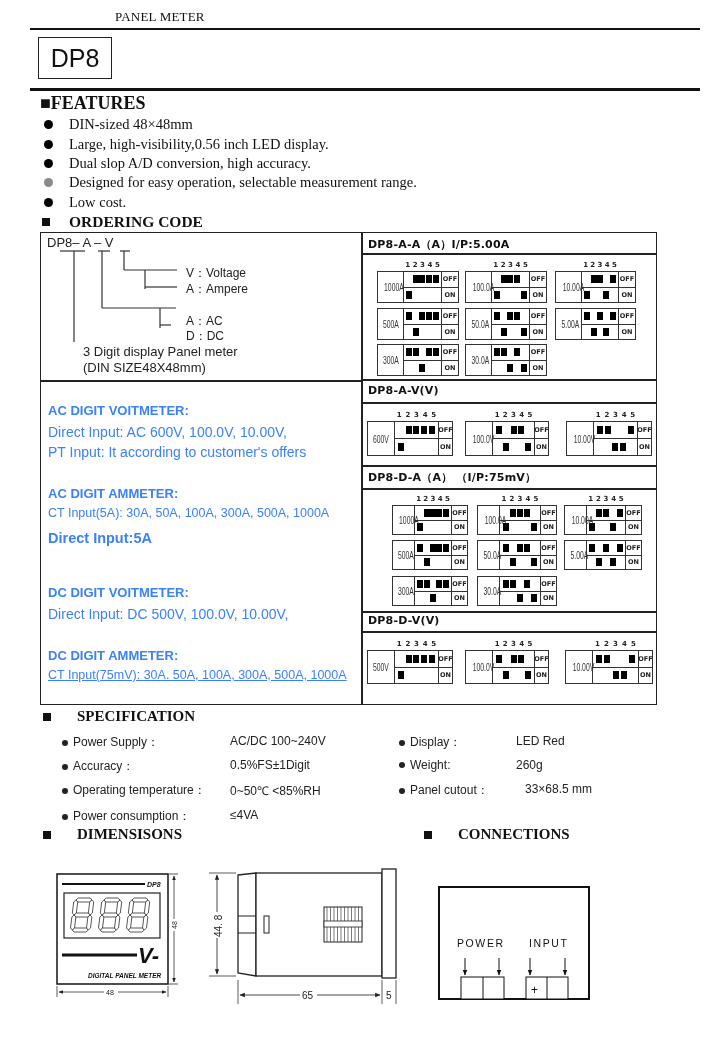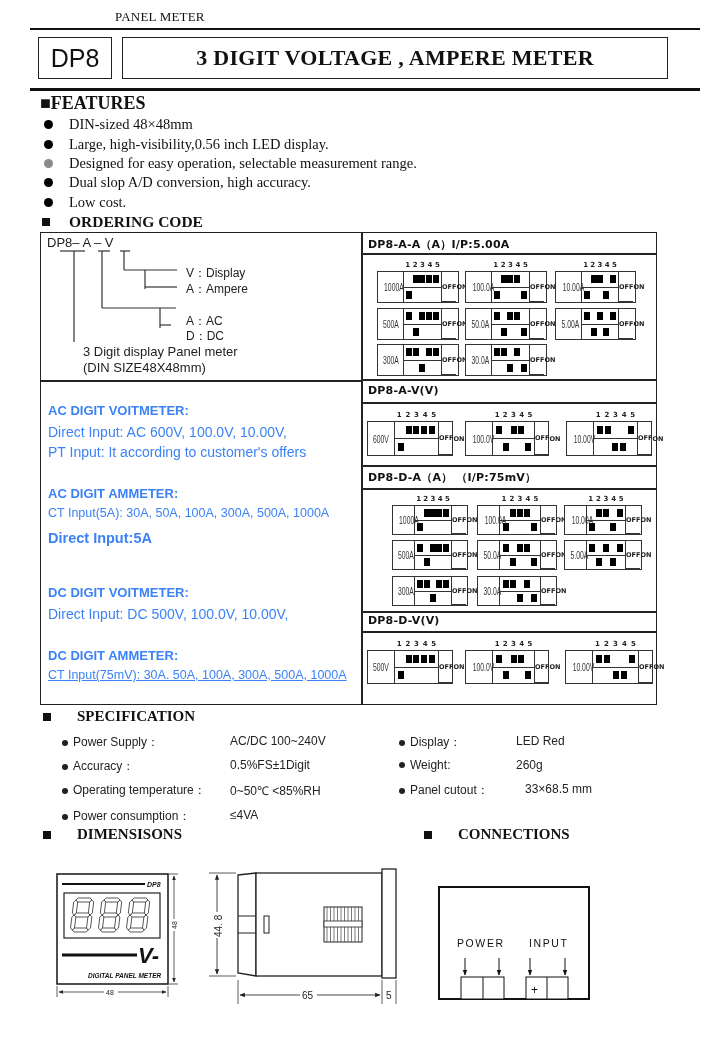--- a/index.html
+++ b/index.html
@@ -45,21 +45,21 @@
 
 
 .dip{position:absolute;display:flex;border:1.4px solid #333;box-sizing:border-box;background:#fff;}
 .dip-label{display:flex;align-items:center;border-right:1.2px solid #333;flex:none;overflow:visible;}
 .dip-label span{display:inline-block;font-family:"Liberation Sans",sans-serif;font-size:11px;transform:scaleX(.62);color:#333;white-space:nowrap;}
 .dip-bank{flex:1;display:flex;flex-direction:column;border-right:1.2px solid #333;}
 .dip-row{flex:1;display:flex;align-items:center;padding:0 2px;}
 .dip-row.off{border-bottom:1.2px solid #333;}
 .dip-slot{flex:1;display:flex;justify-content:center;align-items:center;height:100%;}
 .knob{width:6px;height:8px;background:#000;}
-.dip-state{display:flex;flex-direction:row;flex:none;}
+.dip-state{display:flex;flex-direction:column;flex:none;}
 .dip-state div{flex:1;display:flex;align-items:center;justify-content:center;font:bold 6.5px "DejaVu Sans",sans-serif;color:#222;}
 .dip-state div:first-child{border-bottom:1.2px solid #333;}
 .dip-nums{position:absolute;display:flex;padding:0 2px;box-sizing:border-box;height:9px;}
 .dip-nums span{flex:1;text-align:center;font:bold 7px "DejaVu Sans",sans-serif;color:#222;line-height:9px;}
 
 
 .spec{position:absolute;font-family:"Liberation Sans",sans-serif;font-size:12px;color:#222;white-space:nowrap;display:flex;align-items:center;}
 .spec .b{width:6px;height:6px;border-radius:50%;background:#222;margin-right:5px;}
 .spec-val{position:absolute;font-family:"Liberation Sans",sans-serif;font-size:12px;color:#222;white-space:nowrap;}
 
@@ -68,42 +68,39 @@
 </head>
 <body>
 
 <div id="page">
 
   <div id="category" class="a serif">PANEL METER</div>
   <div class="rule" style="left:30px;top:28px;width:670px;height:2px;"></div>
   <div id="model-box" class="a">
     <span>DP8</span>
   </div>
-  <div id="title-box" class="a">
-    <span>3 DIGIT VOLTAGE , AMPERE METER</span>
-  </div>
   <div class="rule" style="left:30px;top:88px;width:670px;height:3px;"></div>
 
   <div class="a h-feat">■FEATURES</div>
   <div id="features" class="a">
     <div class="feat">
         <span class="dot" style="background: rgb(0, 0, 0);"></span>
         <span class="txt">DIN-sized 48×48mm</span>
       </div>
     <div class="feat">
         <span class="dot" style="background: rgb(0, 0, 0);"></span>
         <span class="txt">Large, high-visibility,0.56 inch LED display.</span>
       </div>
     <div class="feat">
+        <span class="dot" style="background: rgb(0, 0, 0);"></span>
+        <span class="txt">Dual slop A/D conversion, high accuracy.</span>
+      </div>
+    <div class="feat">
         <span class="dot" style="background: rgb(138, 138, 138);"></span>
         <span class="txt">Designed for easy operation, selectable measurement range.</span>
-      </div>
-    <div class="feat">
-        <span class="dot" style="background: rgb(0, 0, 0);"></span>
-        <span class="txt">Dual slop A/D conversion, high accuracy.</span>
       </div>
     <div class="feat">
         <span class="dot" style="background: rgb(0, 0, 0);"></span>
         <span class="txt">Low cost.</span>
       </div>
   </div>
 
   <div class="a h-sec" style="left:42px;top:213px;">
     <span class="sq"></span>
     <span style="margin-left:19px;">ORDERING CODE</span>
@@ -992,21 +989,21 @@
       <line x1="62" y1="76" x2="136" y2="76"></line>
       <line x1="120" y1="76" x2="120" y2="96"></line>
       <line x1="120" y1="93" x2="131" y2="93"></line>
       <line x1="80" y1="19" x2="90" y2="19"></line>
       <line x1="84" y1="19" x2="84" y2="38"></line>
       <line x1="84" y1="38" x2="137" y2="38"></line>
       <line x1="105" y1="38" x2="105" y2="57"></line>
       <line x1="105" y1="55" x2="137" y2="55"></line>
     </g>
   </svg>
-  <div class="oc oc-sm" style="left:186px;top:265px;">V：Display</div>
+  <div class="oc oc-sm" style="left:186px;top:265px;">V：Voltage</div>
   <div class="oc oc-sm" style="left:186px;top:281px;">A：Ampere</div>
   <div class="oc oc-sm" style="left:186px;top:313px;">A：AC</div>
   <div class="oc oc-sm" style="left:186px;top:328px;">D：DC</div>
   <div class="oc oc-md" style="left:83px;top:344px;">3   Digit display Panel meter</div>
   <div class="oc oc-md" style="left:83px;top:360px;">(DIN SIZE48X48mm)</div>
 
   <div class="desc h" style="top:403px;">AC DIGIT VOITMETER:</div>
   <div class="desc t" style="top:424px;">Direct Input: AC 600V, 100.0V, 10.00V,</div>
   <div class="desc t" style="top:444px;">PT Input: It according to customer's offers</div>
   <div class="desc h" style="top:486px;">AC DIGIT AMMETER:</div>

